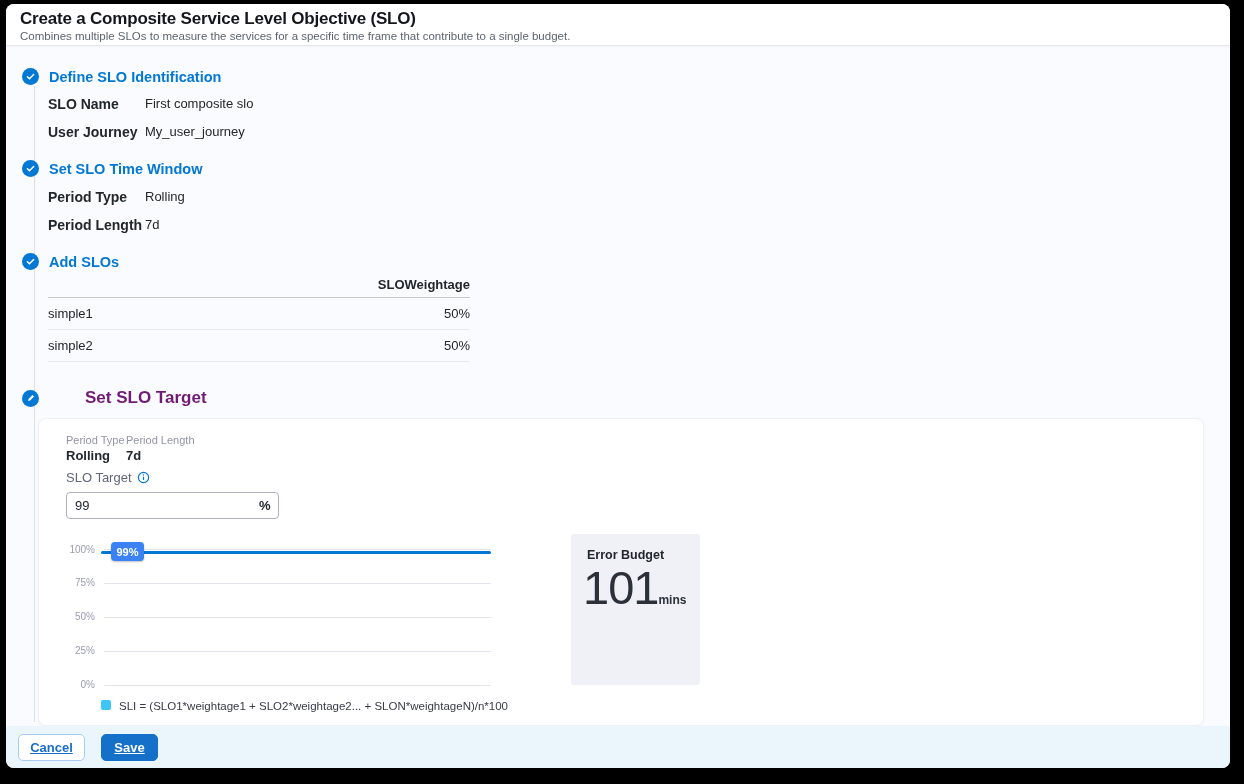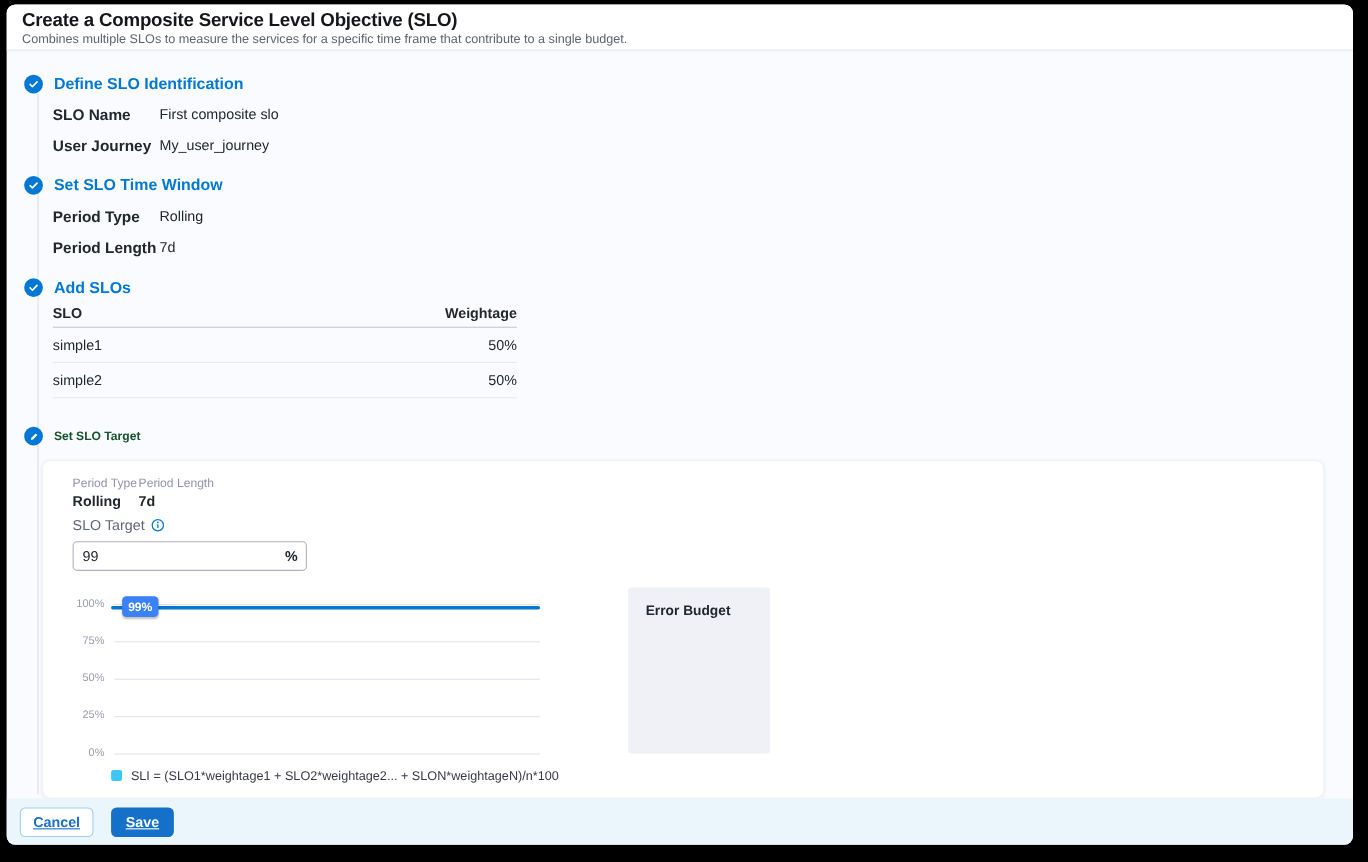--- a/index.html
+++ b/index.html
@@ -11,26 +11,26 @@
   
   .hdr { position:absolute; left:0; top:0; width:100%; height:42px; background:#fff;
          border-bottom:1px solid #e4e6ea; box-shadow:0 1px 2px rgba(40,41,61,.04); z-index:5; }
   .hdr-title { position:absolute; left:14px; top:5px; font-size:17px; font-weight:700; color:#15161c; letter-spacing:-.2px; }
   .hdr-sub   { position:absolute; left:14px; top:26px; font-size:11.5px; color:#5c6470; }
   
   .stepline { position:absolute; left:28px; top:82px; width:1px; height:636px; background:#dcdee8; }
   .step-head { position:absolute; display:flex; align-items:center; gap:10px; cursor:pointer; }
   .step-circle { width:17px; height:17px; border-radius:50%; background:#0278d5; display:flex; align-items:center; justify-content:center; flex:0 0 17px; }
   .step-title { font-size:14.5px; font-weight:700; color:#0278d5; }
-  .step-title.dark { color:#14532d; font-size:11px; }
+  .step-title.dark { color:#701a75; font-size:17px;margin-left:36px; }
   .fld-label { position:absolute; font-size:14px; font-weight:700; color:#22272d; }
   .fld-value { position:absolute; font-size:13px; color:#22272d; }
   
   .slo-table { position:absolute; left:42px; top:268px; width:422px; }
-  .t-headrow { display:flex; justify-content:space-between; align-items:center; height:26px; border-bottom:1px solid #c6c8d3; }
+  .t-headrow { display:flex; justify-content:flex-end; align-items:center; height:26px; border-bottom:1px solid #c6c8d3; }
   .t-headrow span { font-size:13px; font-weight:700; color:#22272d; }
   .t-row { display:flex; justify-content:space-between; align-items:center; height:32px; border-bottom:1px solid #e8e9f0; }
   .t-row span { font-size:13px; color:#22272d; }
   
   .card { position:absolute; left:32px; top:414px; width:1166px; height:308px; background:#fff;
           border:1px solid #f0f1f5; border-radius:8px; box-shadow:0 1px 3px rgba(40,41,61,.05); }
   .mini-label { position:absolute; font-size:11px; color:#9293ab; }
   .mini-value { position:absolute; font-size:13px; font-weight:700; color:#22272d; }
   .tgt-label { position:absolute; left:27px; top:51px; font-size:13px; color:#62667c; display:flex; align-items:center; gap:5px; }
   .tgt-input-wrap { position:absolute; left:27px; top:73px; width:213px; height:27px; background:#fff;
@@ -167,20 +167,23 @@
       <span>99%</span>
     </div>
 
     <div class="legend">
       <span class="legend-swatch"></span>
       <span class="legend-text">SLI = (SLO1*weightage1 + SLO2*weightage2... + SLON*weightageN)/n*100</span>
     </div>
 
     <div class="eb-card">
       <div class="eb-label">Error Budget</div>
+      <div class="eb-value">
+        <span>101</span><span class="eb-unit">mins</span>
+      </div>
     </div>
   </div>
 
   <div class="ftr">
     <div class="btn btn-cancel">Cancel</div>
     <div class="btn btn-save">Save</div>
   </div>
 
 </div>
 

